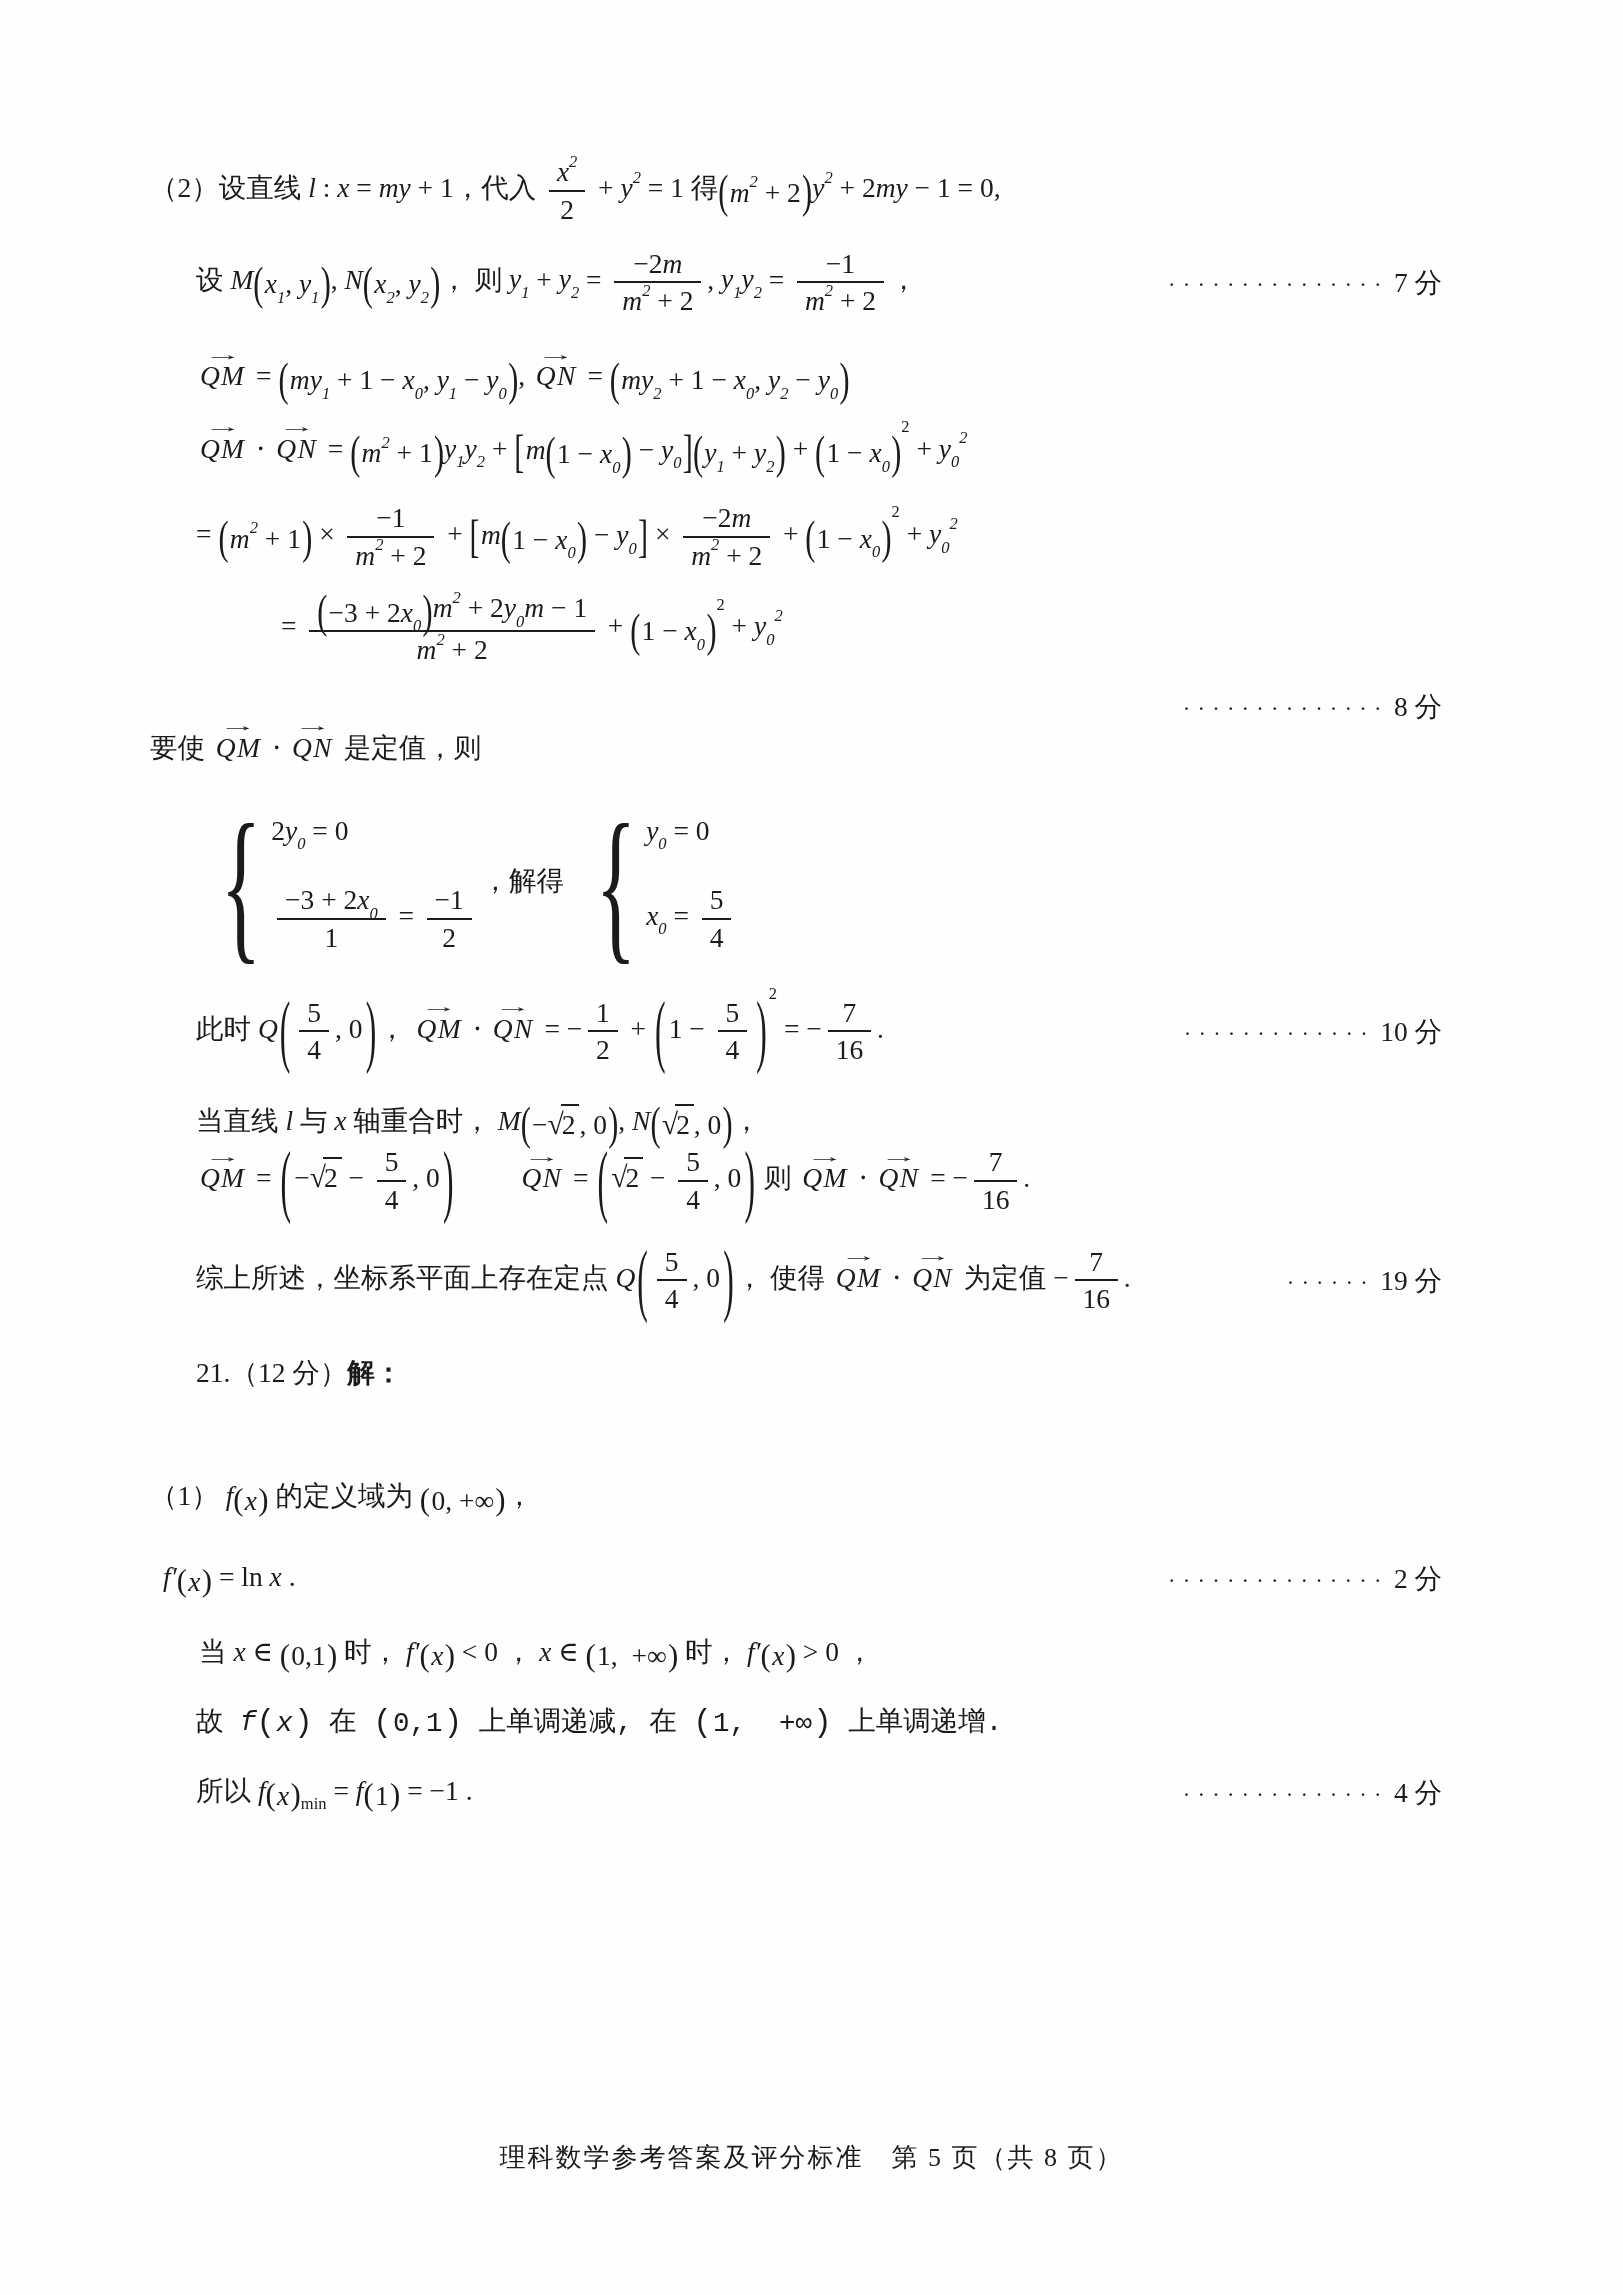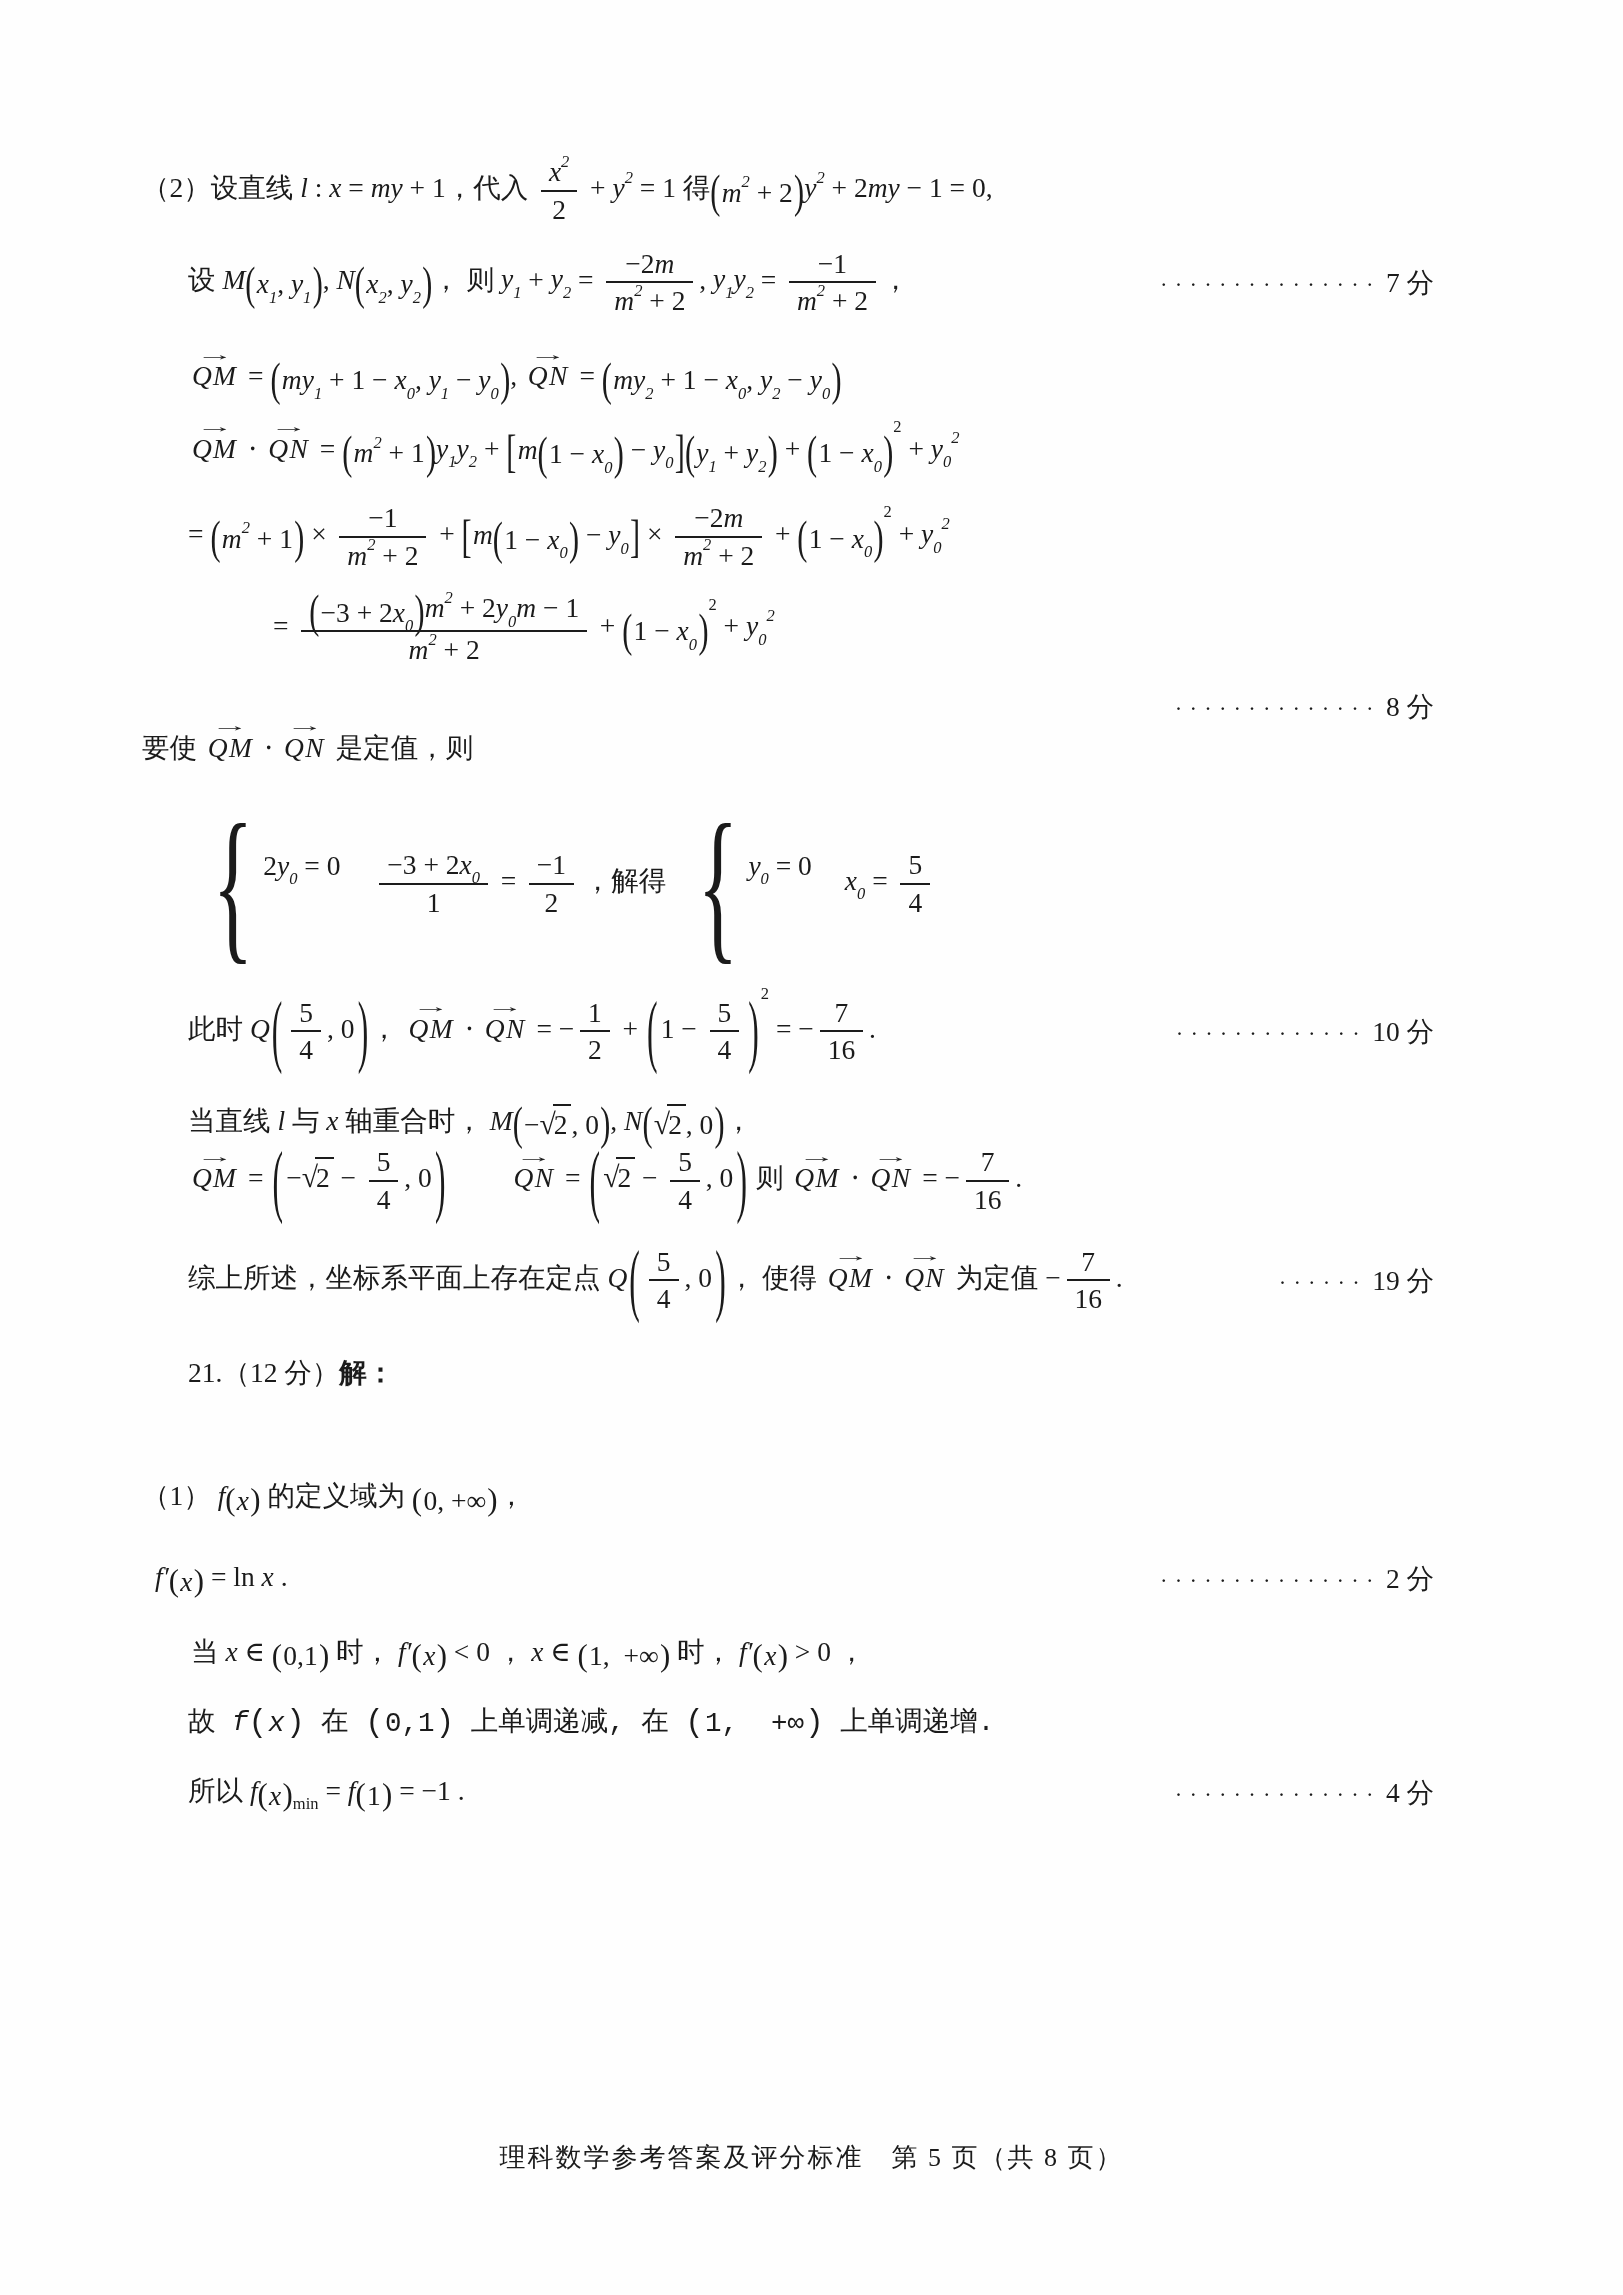--- a/index.html
+++ b/index.html
@@ -6,21 +6,21 @@
   .page{
     position:relative;
     width:1623px;height:2295px;
     background:#fefefe;
     color:#1b1b1b;
     font-family:"Liberation Serif","DejaVu Serif",serif;
     font-size:27.5px;
     line-height:1.35;
     overflow:hidden;
   }
-  #doc{position:absolute;left:142px;top:154px;width:1292px;}
+  #doc{position:absolute;left:150px;top:154px;width:1292px;}
   .line{display:flex;align-items:center;}
   .cnt{display:inline-block;white-space:nowrap;}
   .txt,.it,.bld{white-space:pre;}
   .it{font-style:italic;}
   .bld{font-weight:bold;}
   sub,sup{font-size:0.6em;line-height:0;}
   .msub{position:relative;bottom:-0.18em;}
   .msup{position:relative;top:-0.25em;}
   
   .frac{display:inline-block;vertical-align:middle;text-align:center;margin:0 5.9px;}
@@ -36,21 +36,21 @@
   .fence{display:inline-block;vertical-align:middle;line-height:1;font-weight:400;}
   .p1{font-size:1.12em;}
   .p2{font-size:1.1em;transform:scaleY(1.5);}
   .p3{font-size:1.15em;transform:scaleY(2.55);margin:0 2px;}
   .gsup{font-size:0.6em;position:relative;}
   .g2{top:-1.05em;}
   .g3{top:-1.7em;}
   
   .cases{display:inline-flex;align-items:center;vertical-align:middle;margin:0 3.9px;}
   .cbrace{font-size:6.2em;line-height:0.95;transform:scaleX(0.5);margin-right:-17px;}
-  .crows{display:inline-flex;flex-direction:row;align-items:flex-start;gap:33px;padding-left:6.5px;}
+  .crows{display:inline-flex;flex-direction:column;align-items:flex-start;gap:33px;padding-left:6.5px;}
   .crow{display:block;white-space:nowrap;}
   
   .sqrt{display:inline-block;vertical-align:baseline;white-space:nowrap;}
   .rad{font-size:1.08em;}
   .sq-body{display:inline-block;border-top:2px solid #1c1c1c;padding:0 3.9px 0 1.3px;margin-left:-3.3px;}
   
   .score{margin-left:auto;display:inline-flex;align-items:baseline;white-space:nowrap;padding-left:26px;}
   .dots{letter-spacing:7.2px;font-size:0.82em;}
   .slabel{margin-left:5.2px;}
   

